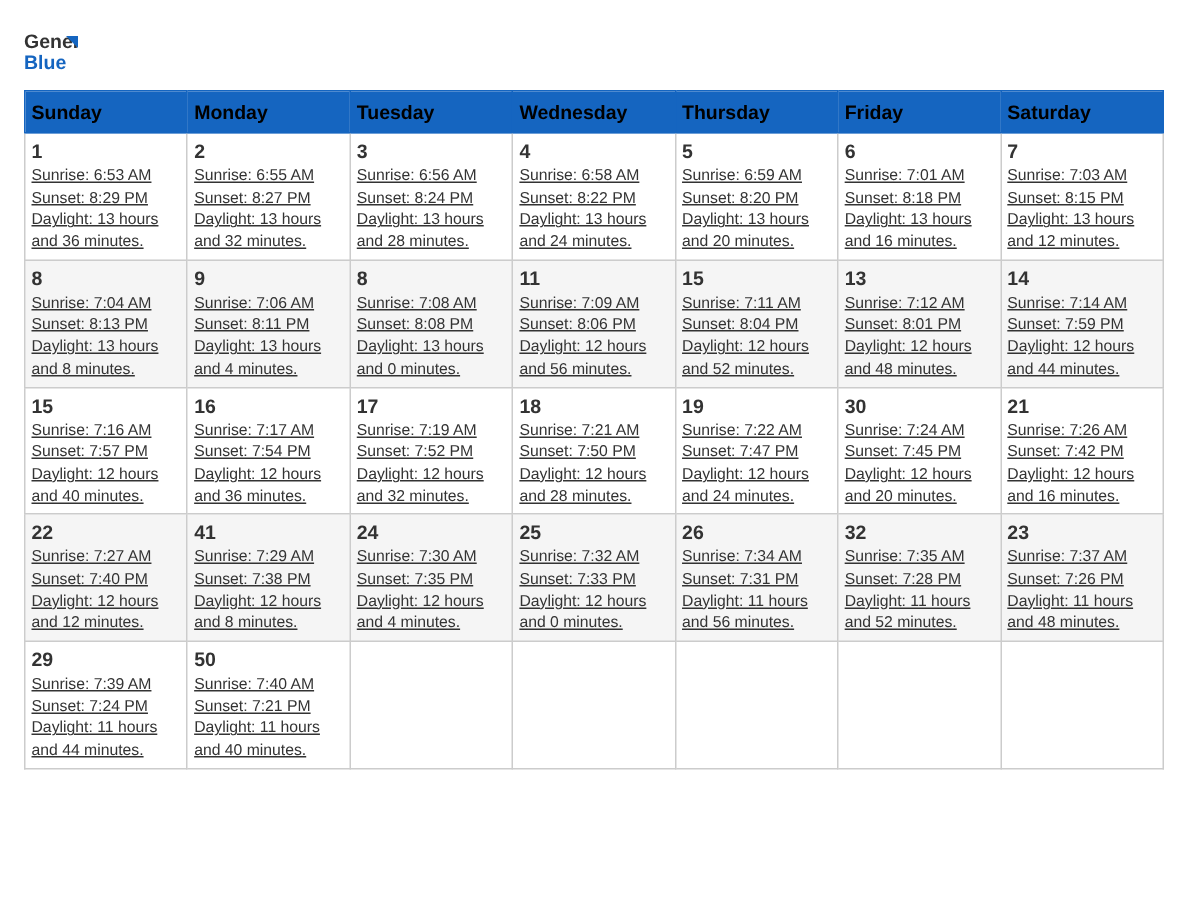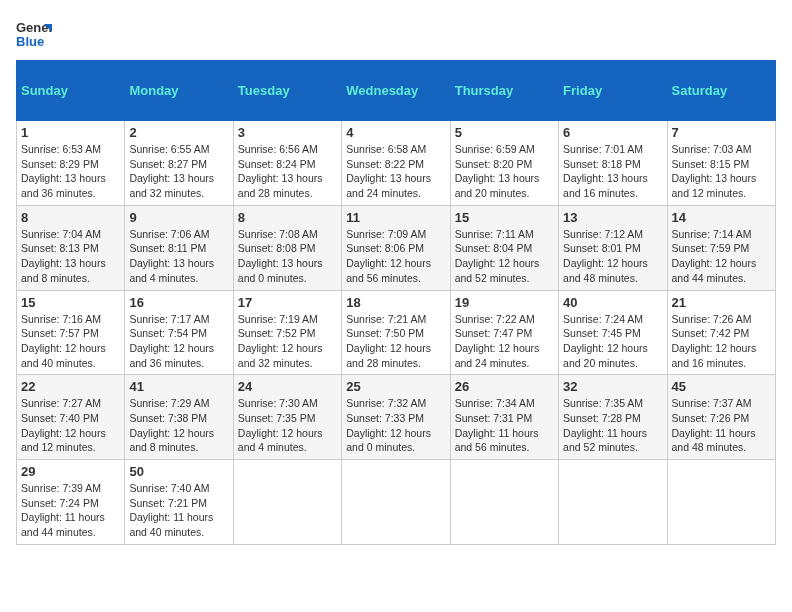--- a/index.html
+++ b/index.html
@@ -39,22 +39,22 @@
       font-size: 16px;
       color: #333;
     }
     .calendar {
       width: 100%;
       border-collapse: collapse;
       font-size: 11px;
     }
     .calendar th {
       background-color: #1565c0;
-      color: #5eead4;
-      padding: 22px 4px;
+      color: #000000;
+      padding: 6px 4px;
       text-align: left;
       font-size: 13px;
       font-weight: bold;
       border: 1px solid #1565c0;
     }
     .calendar td {
       border: 1px solid #ccc;
       vertical-align: top;
       padding: 4px;
       width: calc(100% / 7);
@@ -68,20 +68,21 @@
       font-size: 13px;
       font-weight: bold;
       color: #333;
       display: block;
       margin-bottom: 2px;
     }
     .day-info {
       color: #333;
       line-height: 1.4;
       font-size: 10.5px;
+      text-decoration: underline;
     }
     .empty-cell {
       background: #fff !important;
     }
   </style>
 </head>
 <body>
 
 <div class="header-area">
   <div class="logo">
@@ -185,21 +186,21 @@
         </td>
         <td>
           <span class="day-number">18</span>
           <span class="day-info">Sunrise: 7:21 AM<br>Sunset: 7:50 PM<br>Daylight: 12 hours and 28 minutes.</span>
         </td>
         <td>
           <span class="day-number">19</span>
           <span class="day-info">Sunrise: 7:22 AM<br>Sunset: 7:47 PM<br>Daylight: 12 hours and 24 minutes.</span>
         </td>
         <td>
-          <span class="day-number">40</span>
+          <span class="day-number">30</span>
           <span class="day-info">Sunrise: 7:24 AM<br>Sunset: 7:45 PM<br>Daylight: 12 hours and 20 minutes.</span>
         </td>
         <td>
           <span class="day-number">21</span>
           <span class="day-info">Sunrise: 7:26 AM<br>Sunset: 7:42 PM<br>Daylight: 12 hours and 16 minutes.</span>
         </td>
       </tr>
       <tr>
         <td>
           <span class="day-number">22</span>
@@ -219,21 +220,21 @@
         </td>
         <td>
           <span class="day-number">26</span>
           <span class="day-info">Sunrise: 7:34 AM<br>Sunset: 7:31 PM<br>Daylight: 11 hours and 56 minutes.</span>
         </td>
         <td>
           <span class="day-number">32</span>
           <span class="day-info">Sunrise: 7:35 AM<br>Sunset: 7:28 PM<br>Daylight: 11 hours and 52 minutes.</span>
         </td>
         <td>
-          <span class="day-number">45</span>
+          <span class="day-number">23</span>
           <span class="day-info">Sunrise: 7:37 AM<br>Sunset: 7:26 PM<br>Daylight: 11 hours and 48 minutes.</span>
         </td>
       </tr>
       <tr>
         <td>
           <span class="day-number">29</span>
           <span class="day-info">Sunrise: 7:39 AM<br>Sunset: 7:24 PM<br>Daylight: 11 hours and 44 minutes.</span>
         </td>
         <td>
           <span class="day-number">50</span>

